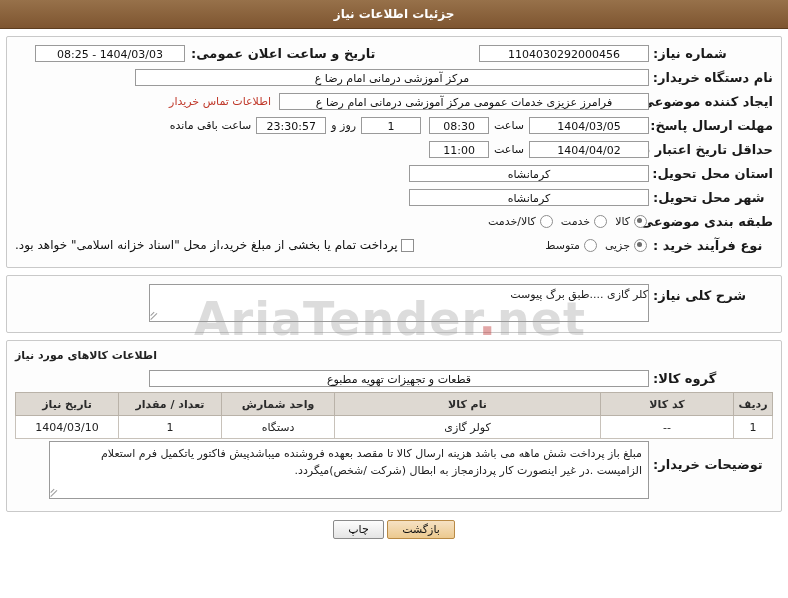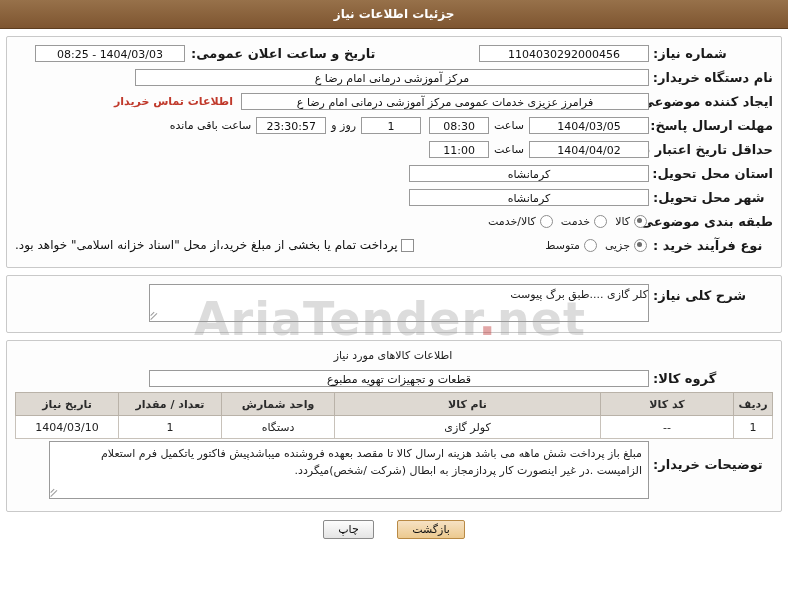--- a/index.html
+++ b/index.html
@@ -92,21 +92,21 @@
   }
   .sep { width: 8px; }
   .inline-lbl {
     font-size: 11px;
     color: #111;
     padding: 0 5px;
     white-space: nowrap;
   }
   .link {
     color: #c0392b;
-    font-weight: bold;
+    font-weight: normal;
     font-size: 11px;
     text-decoration: none;
   }
   .radio {
     width: 11px; height: 11px;
     border-radius: 50%;
     border: 1px solid #8e8e8e;
     background: #fff;
     display: inline-block;
     vertical-align: middle;
@@ -156,23 +156,23 @@
     width: 10px;
     height: 10px;
   }
   .resize-grip i {
     position: absolute;
     background: #9a9a9a;
     height: 1px;
   }
 
   .section-title {
-    font-weight: normal;
-    font-size: 11px;
-    text-align: center;
+    font-weight: bold;
+    font-size: 11px;
+    text-align: left;
     margin: 2px 2px 6px 0;
   }
 
   table.goods {
     width: 100%;
     border-collapse: collapse;
     font-size: 11px;
   }
   table.goods th {
     background: #ded9d2;
@@ -203,21 +203,21 @@
   .footer {
     margin-top: 8px;
     text-align: center;
   }
   .btn {
     display: inline-block;
     font-size: 11px;
     border: 1px solid #8a8a8a;
     background: linear-gradient(#fdfdfd, #e4e4e4);
     padding: 2px 14px;
-    margin: 0 10px;
+    margin: 0 0;
     border-radius: 2px;
     color: #111;
     cursor: pointer;
   }
   .btn.back {
     background: linear-gradient(#f6e2c4, #ecc98f);
     border-color: #b98a45;
   }
 </style>
 </head>
@@ -243,21 +243,21 @@
       <div class="fld" style="width:150px;margin-left:20px">1404/03/03 - 08:25</div>
     </div>
 
     <div class="row">
       <div class="lbl w1">نام دستگاه خریدار:</div>
       <div class="fld" style="width:514px">مرکز آموزشی  درمانی امام رضا  ع</div>
     </div>
 
     <div class="row">
       <div class="lbl w1">ایجاد کننده موضوعی:</div>
-      <div class="fld" style="width:408px">فرامرز عزیزی خدمات عمومی مرکز آموزشی  درمانی امام رضا  ع</div>
+      <div class="fld" style="width:370px">فرامرز عزیزی خدمات عمومی مرکز آموزشی  درمانی امام رضا  ع</div>
       <div class="sep"></div>
       <a class="link" href="#">اطلاعات تماس خریدار</a>
     </div>
 
     <div class="row">
       <div class="lbl w1">مهلت ارسال پاسخ: تا تاریخ:</div>
       <div class="fld" style="width:120px">1404/03/05</div>
       <div class="inline-lbl">ساعت</div>
       <div class="fld" style="width:60px">08:30</div>
       <div class="sep"></div>

